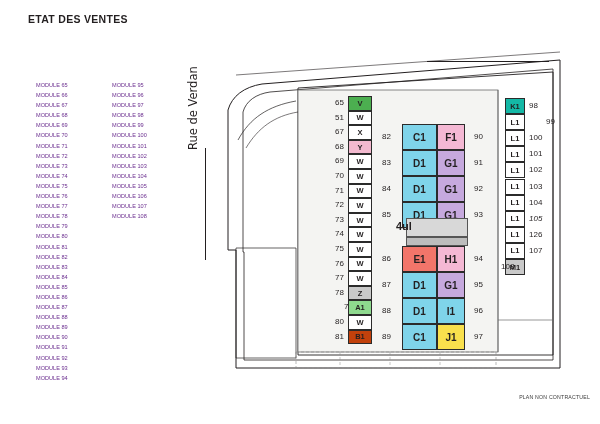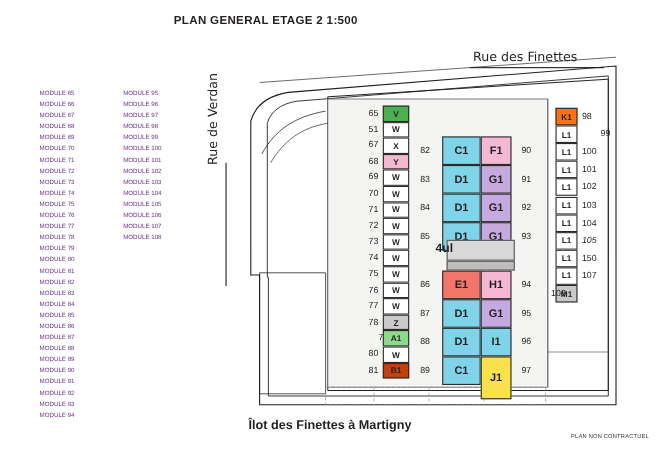--- a/index.html
+++ b/index.html
@@ -78,22 +78,21 @@
   .num-l { text-align:right; }
 
   
   .greybox { position:absolute; border:1px solid #555; background:#d8d8d8; box-sizing:border-box; }
 </style>
 </head>
 <body>
 
 <div class="page">
 
-  <div id="title-plan">PLAN GENERAL ETAGE 2  1:500</div>
-  <div id="title-bottom">Îlot des Finettes à Martigny</div>
+  <div id="title-etat">ETAT DES VENTES</div>
   <div id="note-noncontract">PLAN NON CONTRACTUEL</div>
 
   <div class="mod-col" id="mod-col-1">
       <div>MODULE 65</div>
       <div>MODULE 66</div>
       <div>MODULE 67</div>
       <div>MODULE 68</div>
       <div>MODULE 69</div>
       <div>MODULE 70</div>
       <div>MODULE 71</div>
@@ -131,21 +130,20 @@
       <div>MODULE 101</div>
       <div>MODULE 102</div>
       <div>MODULE 103</div>
       <div>MODULE 104</div>
       <div>MODULE 105</div>
       <div>MODULE 106</div>
       <div>MODULE 107</div>
       <div>MODULE 108</div>
     </div>
 
-  <div id="street-finettes">Rue des Finettes</div>
   <div id="street-finettes-underline"></div>
   <div id="street-verdan">Rue de Verdan</div>
   <div id="street-verdan-line"></div>
 
   <svg id="plan-svg" width="600" height="424">
 
     <path d="M228,110 C232,96 244,87 262,84 L560,60 L560,368 L236,368 L236,250 L228,250 Z" fill="none" stroke="#231f20" stroke-width="1"></path>
 
     <path d="M243,112 C246,101 256,94 270,92 L553,69 L553,360 L244,360 L244,252 L243,252 Z" fill="none" stroke="#231f20" stroke-width="0.8"></path>
 
@@ -228,42 +226,42 @@
       <div class="num" style="left: 382px; top: 280px;">87</div>
       <div class="cell" style="left: 402px; top: 272px; width: 35px; height: 26px; background: rgb(127, 212, 234); font-size: 10px;">D1</div>
       <div class="cell" style="left: 437px; top: 272px; width: 28px; height: 26px; background: rgb(198, 169, 222); font-size: 10px;">G1</div>
       <div class="num" style="left: 474px; top: 280px;">95</div>
       <div class="num" style="left: 382px; top: 306px;">88</div>
       <div class="cell" style="left: 402px; top: 298px; width: 35px; height: 26px; background: rgb(127, 212, 234); font-size: 10px;">D1</div>
       <div class="cell" style="left: 437px; top: 298px; width: 28px; height: 26px; background: rgb(127, 212, 234); font-size: 10px;">I1</div>
       <div class="num" style="left: 474px; top: 306px;">96</div>
       <div class="num" style="left: 382px; top: 332px;">89</div>
       <div class="cell" style="left: 402px; top: 324px; width: 35px; height: 26px; background: rgb(127, 212, 234); font-size: 10px;">C1</div>
-      <div class="cell" style="left: 437px; top: 324px; width: 28px; height: 39px; background: rgb(249, 224, 77); font-size: 10px;">J1</div>
+      <div class="cell" style="left: 437px; top: 324px; width: 28px; height: 26px; background: rgb(249, 224, 77); font-size: 10px;">J1</div>
       <div class="num" style="left: 474px; top: 332px;">97</div>
     </div>
   <div id="right-col-host">
-      <div class="cell" style="left: 505px; top: 98px; width: 20px; height: 16.1px; background: #f97316;">K1</div>
+      <div class="cell" style="left: 505px; top: 98px; width: 20px; height: 16.1px; background: #14b8a6;">K1</div>
       <div class="num" style="left: 529px; top: 101px;">98</div>
       <div class="cell" style="left: 505px; top: 114.1px; width: 20px; height: 16.1px; background: rgb(255, 255, 255);">L1</div>
       <div class="num" style="left: 529px; top: 117.1px; padding-left: 17px;">99</div>
       <div class="cell" style="left: 505px; top: 130.2px; width: 20px; height: 16.1px; background: rgb(255, 255, 255);">L1</div>
       <div class="num" style="left: 529px; top: 133.2px;">100</div>
       <div class="cell" style="left: 505px; top: 146.3px; width: 20px; height: 16.1px; background: rgb(255, 255, 255);">L1</div>
       <div class="num" style="left: 529px; top: 149.3px;">101</div>
       <div class="cell" style="left: 505px; top: 162.4px; width: 20px; height: 16.1px; background: rgb(255, 255, 255);">L1</div>
       <div class="num" style="left: 529px; top: 165.4px;">102</div>
       <div class="cell" style="left: 505px; top: 178.5px; width: 20px; height: 16.1px; background: rgb(255, 255, 255);">L1</div>
       <div class="num" style="left: 529px; top: 181.5px;">103</div>
       <div class="cell" style="left: 505px; top: 194.6px; width: 20px; height: 16.1px; background: rgb(255, 255, 255);">L1</div>
       <div class="num" style="left: 529px; top: 197.6px;">104</div>
       <div class="cell" style="left: 505px; top: 210.7px; width: 20px; height: 16.1px; background: rgb(255, 255, 255);">L1</div>
       <div class="num" style="left: 529px; top: 213.7px; font-style: italic;">105</div>
       <div class="cell" style="left: 505px; top: 226.8px; width: 20px; height: 16.1px; background: rgb(255, 255, 255);">L1</div>
-      <div class="num" style="left: 529px; top: 229.8px;">150</div>
+      <div class="num" style="left: 529px; top: 229.8px;">126</div>
       <div class="cell" style="left: 505px; top: 242.9px; width: 20px; height: 16.1px; background: rgb(255, 255, 255);">L1</div>
       <div class="num" style="left: 529px; top: 245.9px;">107</div>
       <div class="cell" style="left: 505px; top: 259px; width: 20px; height: 16.1px; background: rgb(201, 201, 201);">M1</div>
       <div class="num" style="left: 501px; top: 262px;">108</div>
     </div>
 
   <div class="greybox" style="left:406px; top:218px; width:62px; height:19px;"></div>
   <div class="greybox" style="left:406px; top:237px; width:62px; height:9px; background:#bdbdbd;"></div>
   <div style="position:absolute; left:396px; top:220px; font-size:11px; font-weight:bold; font-family:'Liberation Sans',sans-serif;">4ul</div>
 

